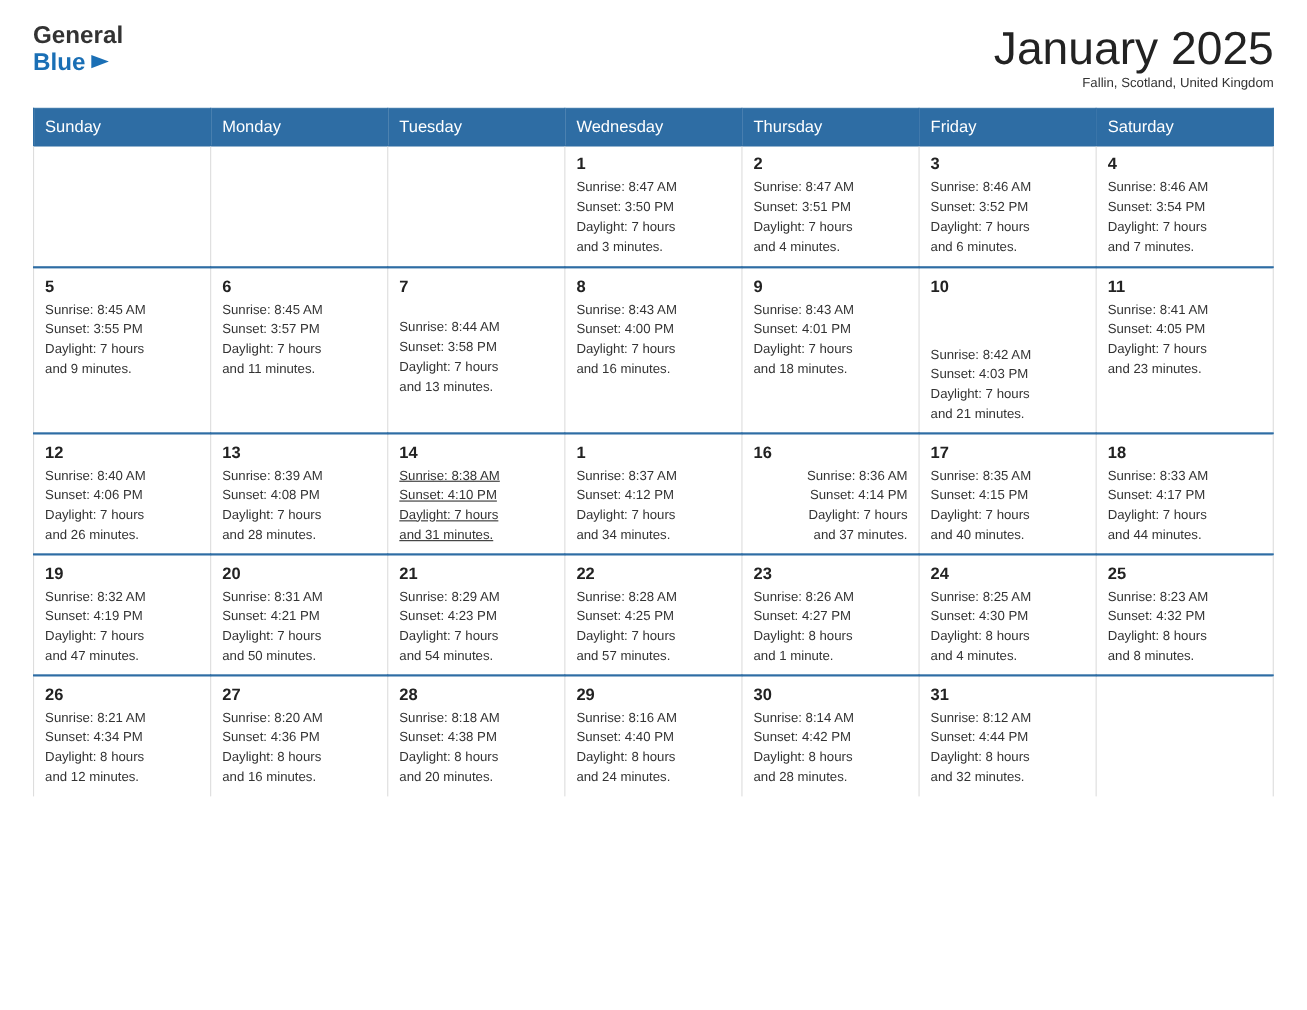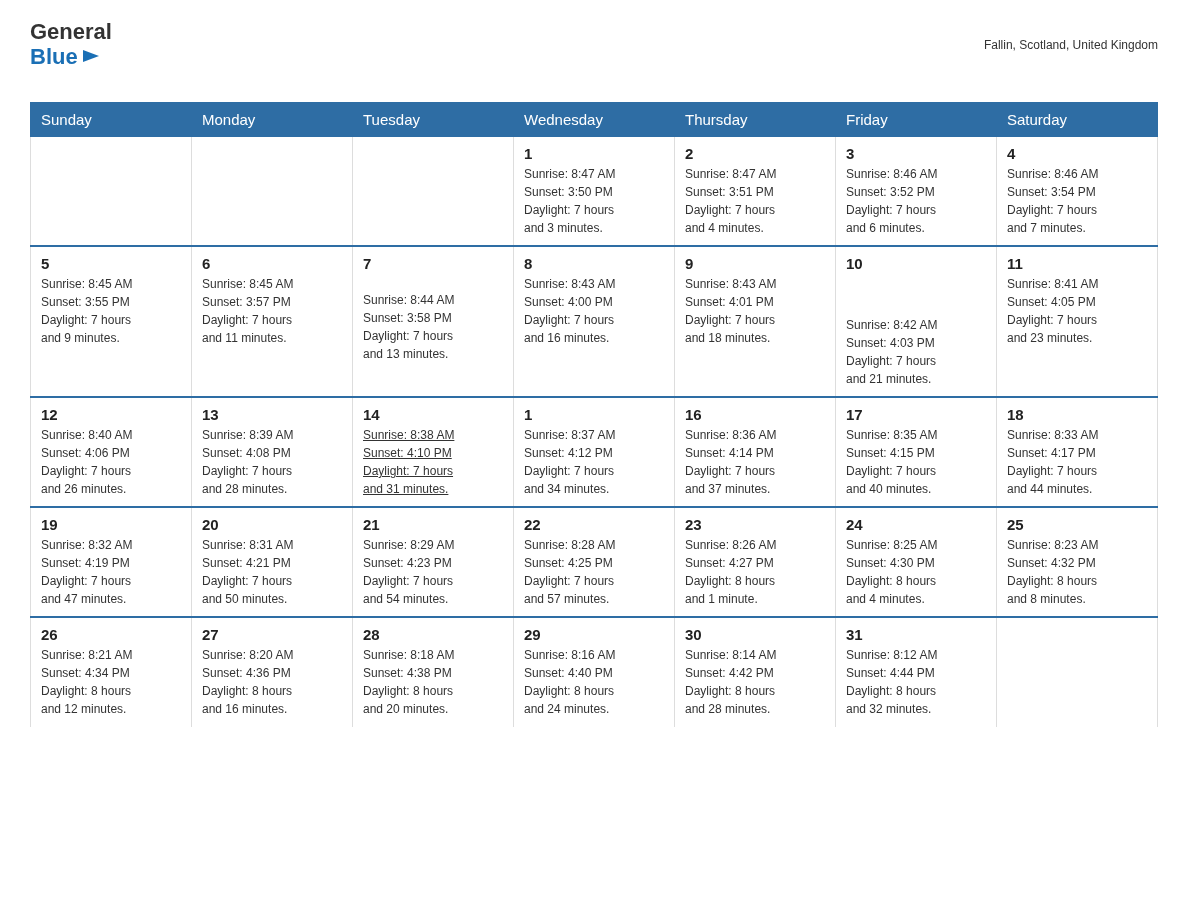--- a/index.html
+++ b/index.html
@@ -6,22 +6,22 @@
     body {
       font-family: Arial, sans-serif;
       background: #fff;
       padding: 20px 30px;
       width: 1188px;
       min-height: 918px;
     }
     .header {
       display: flex;
       justify-content: space-between;
-      align-items: center;
-      margin-bottom: 32px;
+      align-items: flex-start;
+      margin-bottom: 16px;
     }
     .logo {
       display: flex;
       align-items: center;
       gap: 2px;
     }
     .logo-text-general {
       font-size: 22px;
       font-weight: bold;
       color: #333;
@@ -97,20 +97,21 @@
         <span class="logo-text-blue">Blue</span>
         <div style="margin-left:3px; margin-top:2px;">
           <svg width="20" height="20" viewBox="0 0 20 20">
             <polygon points="2,4 18,10 2,16" fill="#1a6fb5"></polygon>
           </svg>
         </div>
       </div>
     </div>
   </div>
   <div class="title-section">
+    <div class="calendar-title">January 2025</div>
     <div class="calendar-subtitle">Fallin, Scotland, United Kingdom</div>
   </div>
 </div>
 
 <table>
   <thead>
     <tr>
     <th>Sunday</th>
         <th>Monday</th>
         <th>Tuesday</th>
@@ -229,21 +230,21 @@
         </td>
         <td>
           <span class="day-number">1</span>
           <div class="day-info" style="white-space: pre-line;">Sunrise: 8:37 AM
 Sunset: 4:12 PM
 Daylight: 7 hours
 and 34 minutes.</div>
         </td>
         <td>
           <span class="day-number">16</span>
-          <div class="day-info" style="white-space: pre-line;">Sunrise: 8:36 AM
+          <div class="day-info" style="white-space: pre-line; text-align: right;">Sunrise: 8:36 AM
 Sunset: 4:14 PM
 Daylight: 7 hours
 and 37 minutes.</div>
         </td>
         <td>
           <span class="day-number">17</span>
           <div class="day-info" style="white-space: pre-line;">Sunrise: 8:35 AM
 Sunset: 4:15 PM
 Daylight: 7 hours
 and 40 minutes.</div>

